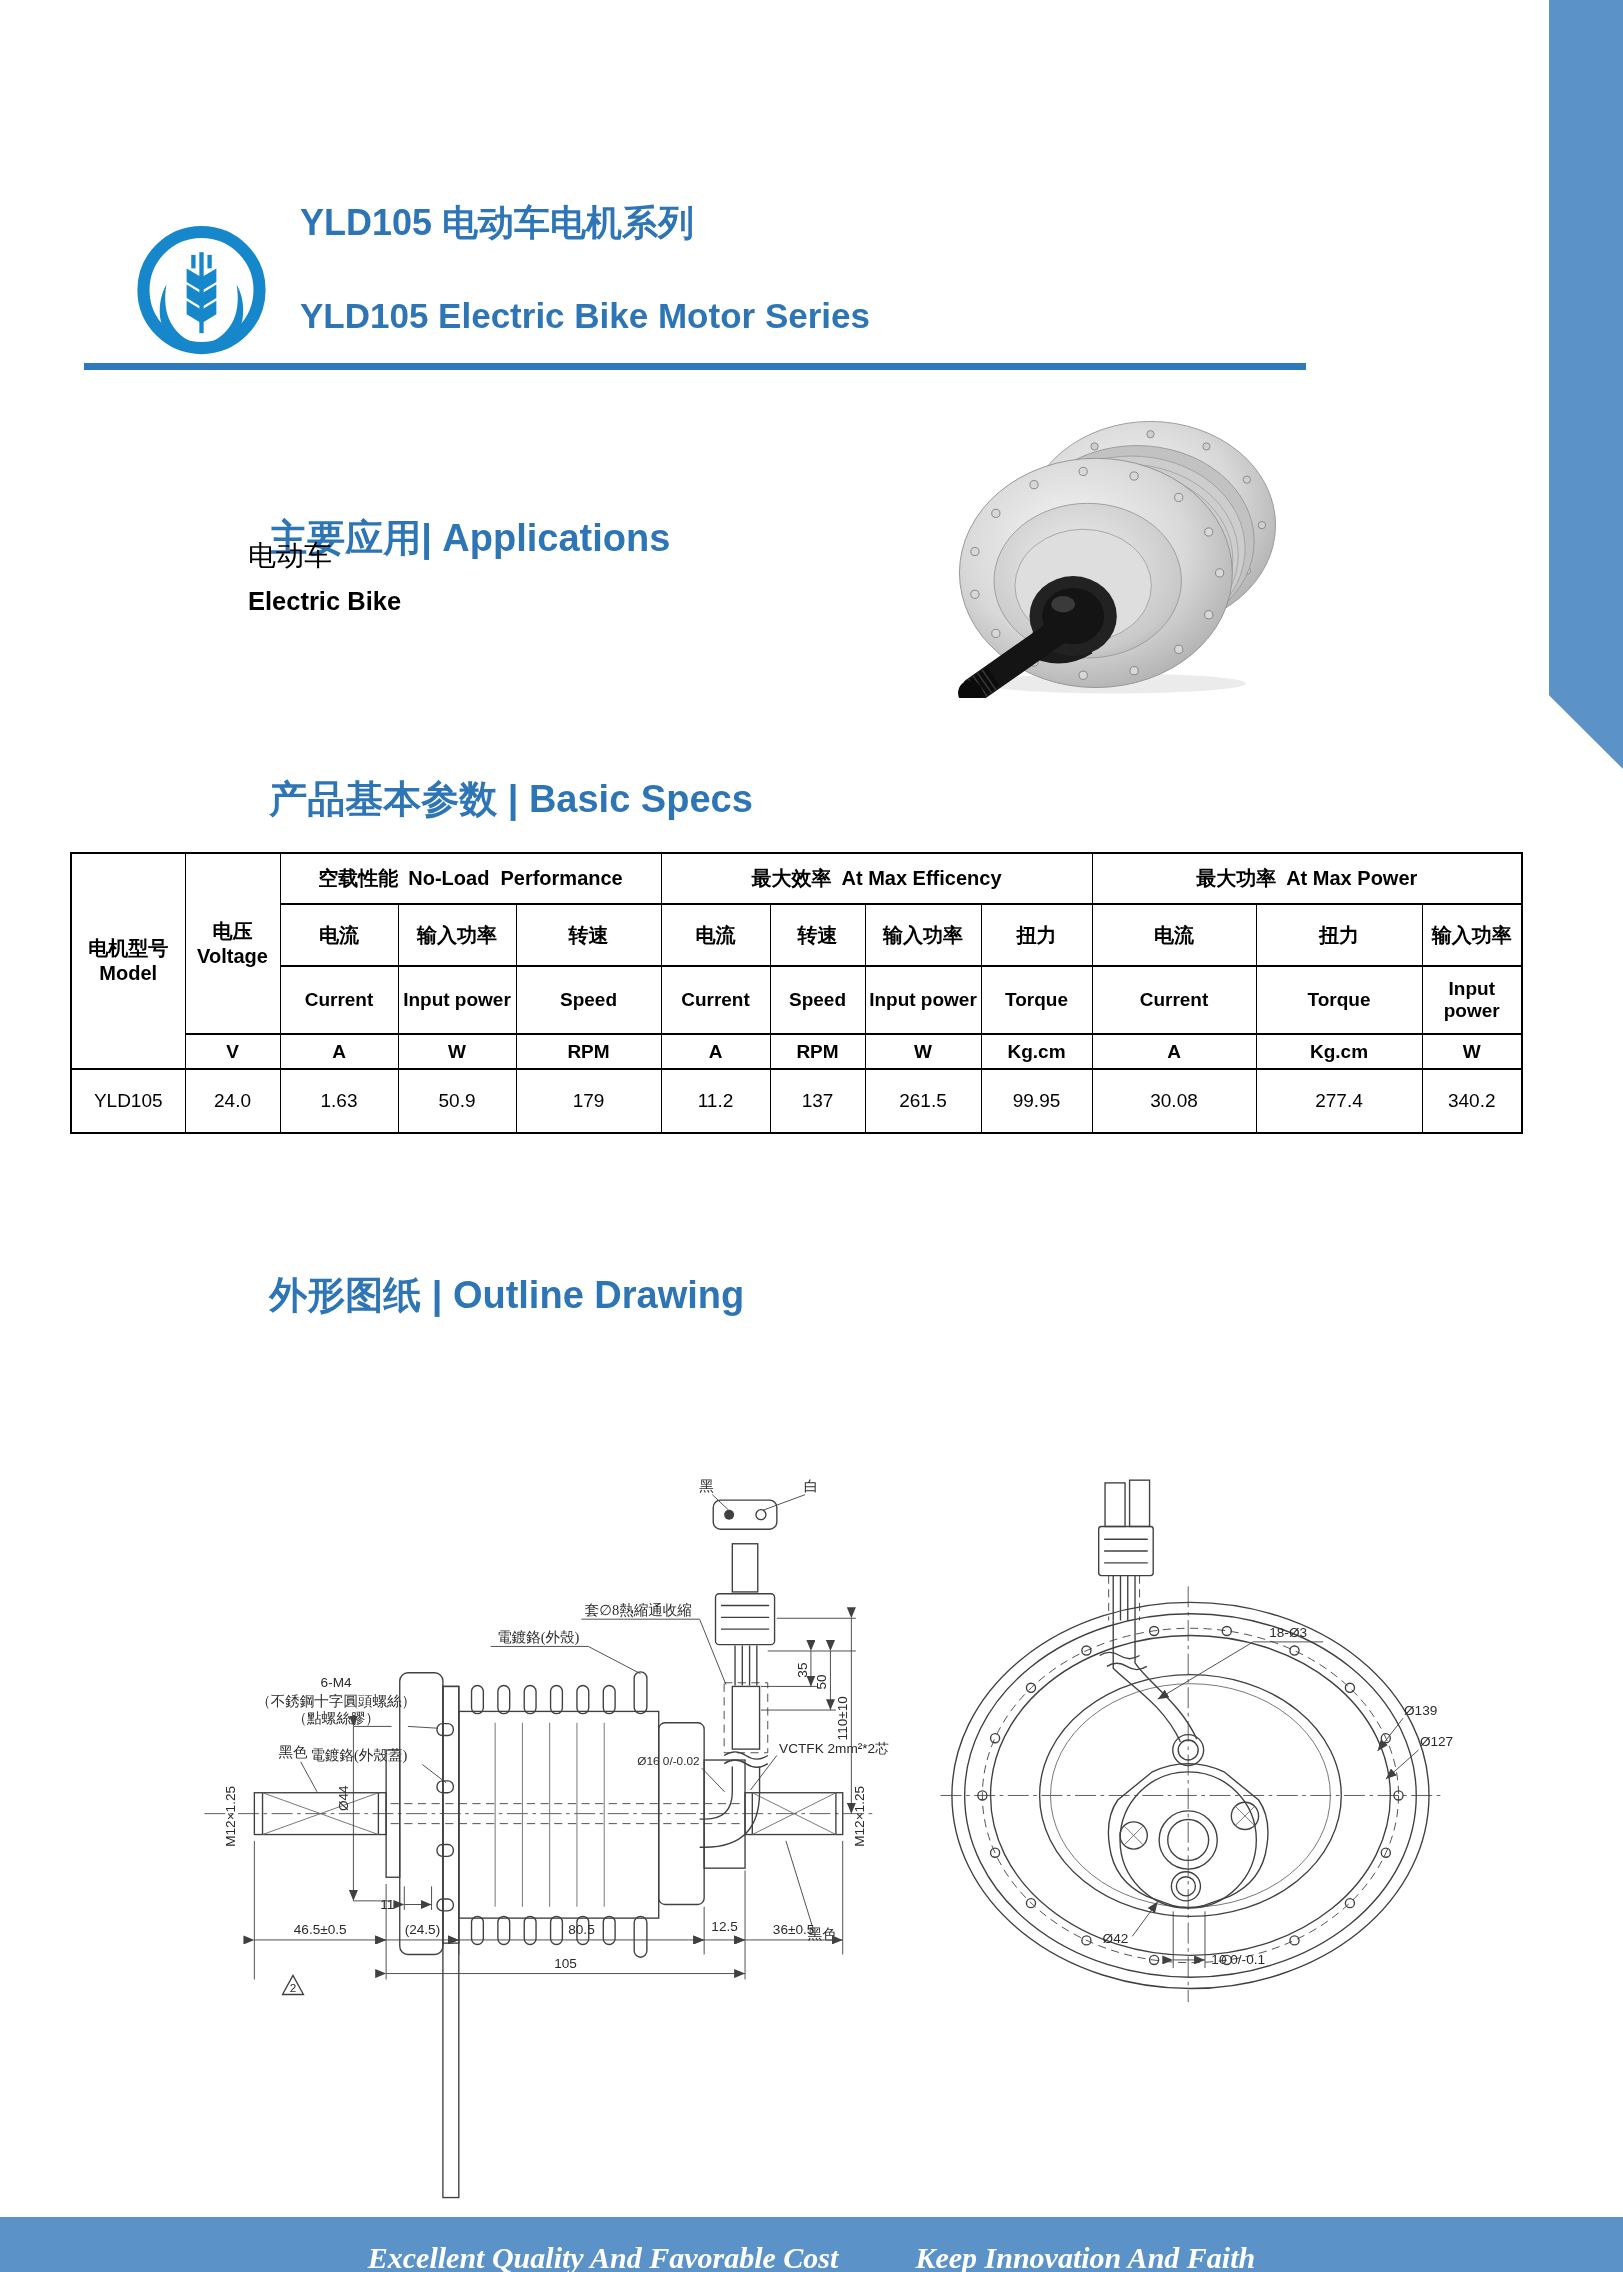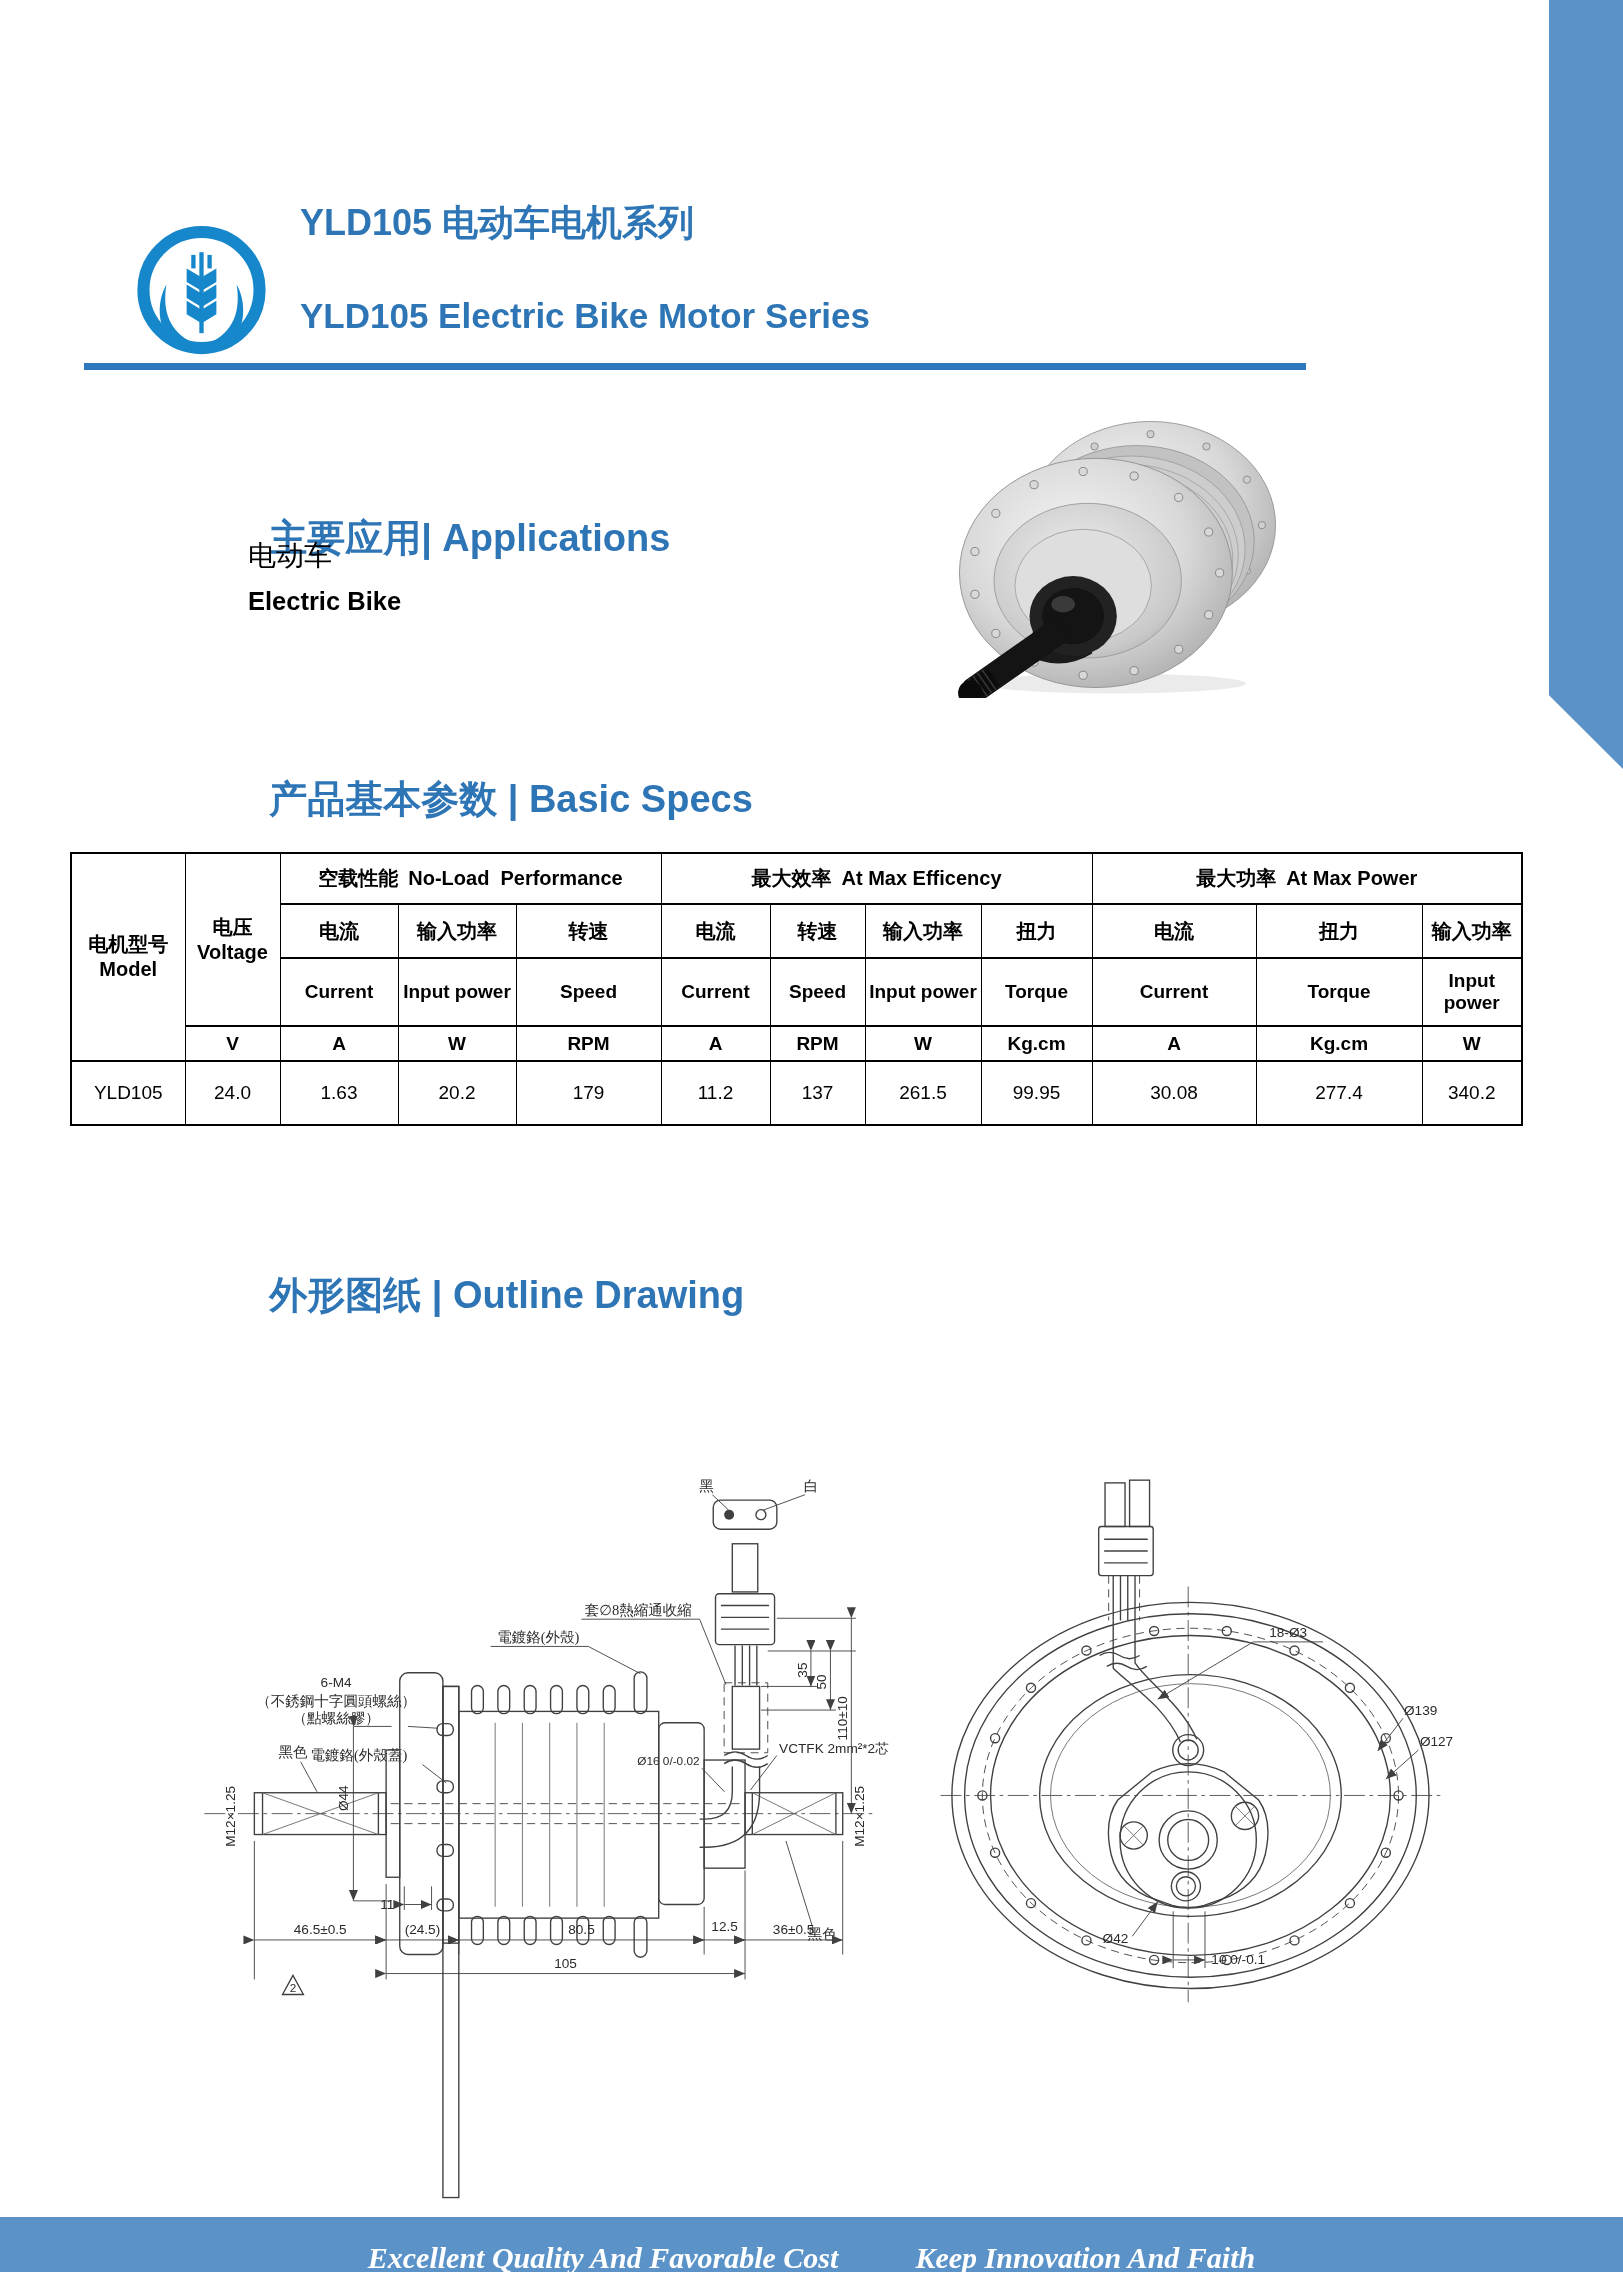--- a/index.html
+++ b/index.html
@@ -30,21 +30,21 @@
   .apps-en{position:absolute;left:248px;top:587px;font-size:25.5px;font-weight:700;color:#000}
 
   
   .motor-photo{position:absolute;left:923px;top:416px;width:364px;height:282px}
 
   
   .specs-table{position:absolute;left:70px;top:852px;width:1452px;table-layout:fixed;
     border-collapse:collapse;background:#fff;border:2.7px solid #000}
   .specs-table th,.specs-table td{border:1.4px solid #000;text-align:center;vertical-align:middle;padding:0;overflow:hidden}
   .specs-table tr.r1>th,.specs-table tr.r2>th,.specs-table tr.r3>th,.specs-table tr.r4>td{border-bottom-width:2.7px}
-  .r1{height:51px}.r2{height:54px}.r3{height:68px}.r4{height:35px}.r5{height:64px}
+  .r1{height:51px}.r2{height:62px}.r3{height:68px}.r4{height:35px}.r5{height:64px}
   .r1 th{font-size:20px;font-weight:700}
   .r2 th{font-size:20px;font-weight:700}
   .r3 th{font-size:19px;font-weight:700;line-height:1.15}
   .r4 td{font-size:19px;font-weight:700}
   .r5 td{font-size:19px;font-weight:400}
   .two span{display:block;font-size:20px;font-weight:700;line-height:1.25}
   .g-cn{margin-right:10px}
   .g-en{white-space:pre}
 
   
@@ -238,21 +238,21 @@
       <td>W</td>
       <td>Kg.cm</td>
       <td>A</td>
       <td>Kg.cm</td>
       <td>W</td>
     </tr>
     <tr class="r5">
       <td>YLD105</td>
       <td>24.0</td>
       <td>1.63</td>
-      <td>20.2</td>
+      <td>50.9</td>
       <td>179</td>
       <td>11.2</td>
       <td>137</td>
       <td>261.5</td>
       <td>99.95</td>
       <td>30.08</td>
       <td>277.4</td>
       <td>340.2</td>
     </tr>
   </tbody>

